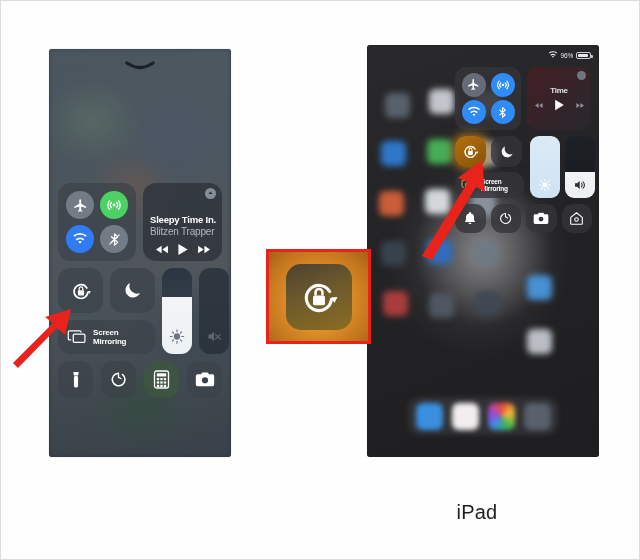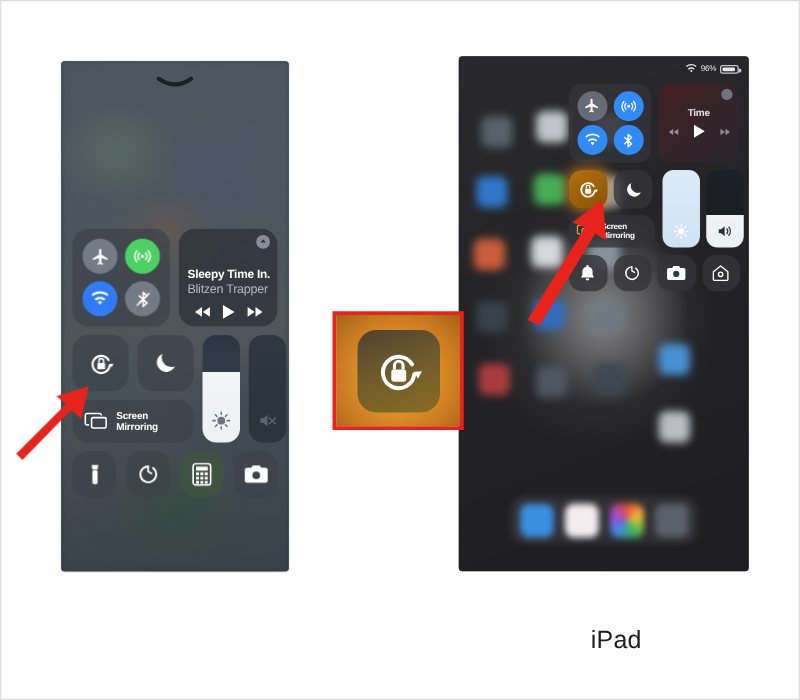--- a/index.html
+++ b/index.html
@@ -310,21 +310,21 @@
   .arrow-1 { left: 8px; top: 300px; }
   .arrow-2 { left: 415px; top: 155px; }
 
   .caption {
     position: absolute;
     font-size: 20px;
     color: #1d1d1f;
     letter-spacing: .2px;
   }
   .cap-iphone { left: 48px; top: 500px; width: 182px; text-align: center; }
-  .cap-ipad { left: 376px; top: 500px; width: 232px; text-align: center; }
+  .cap-ipad { left: 360px; top: 500px; width: 232px; text-align: center; }
 
   svg { display: block; }
 </style>
 </head>
 <body>
 
 <div class="page">
 
   <div class="iphone-frame">
     <div class="iph-wall"></div>

